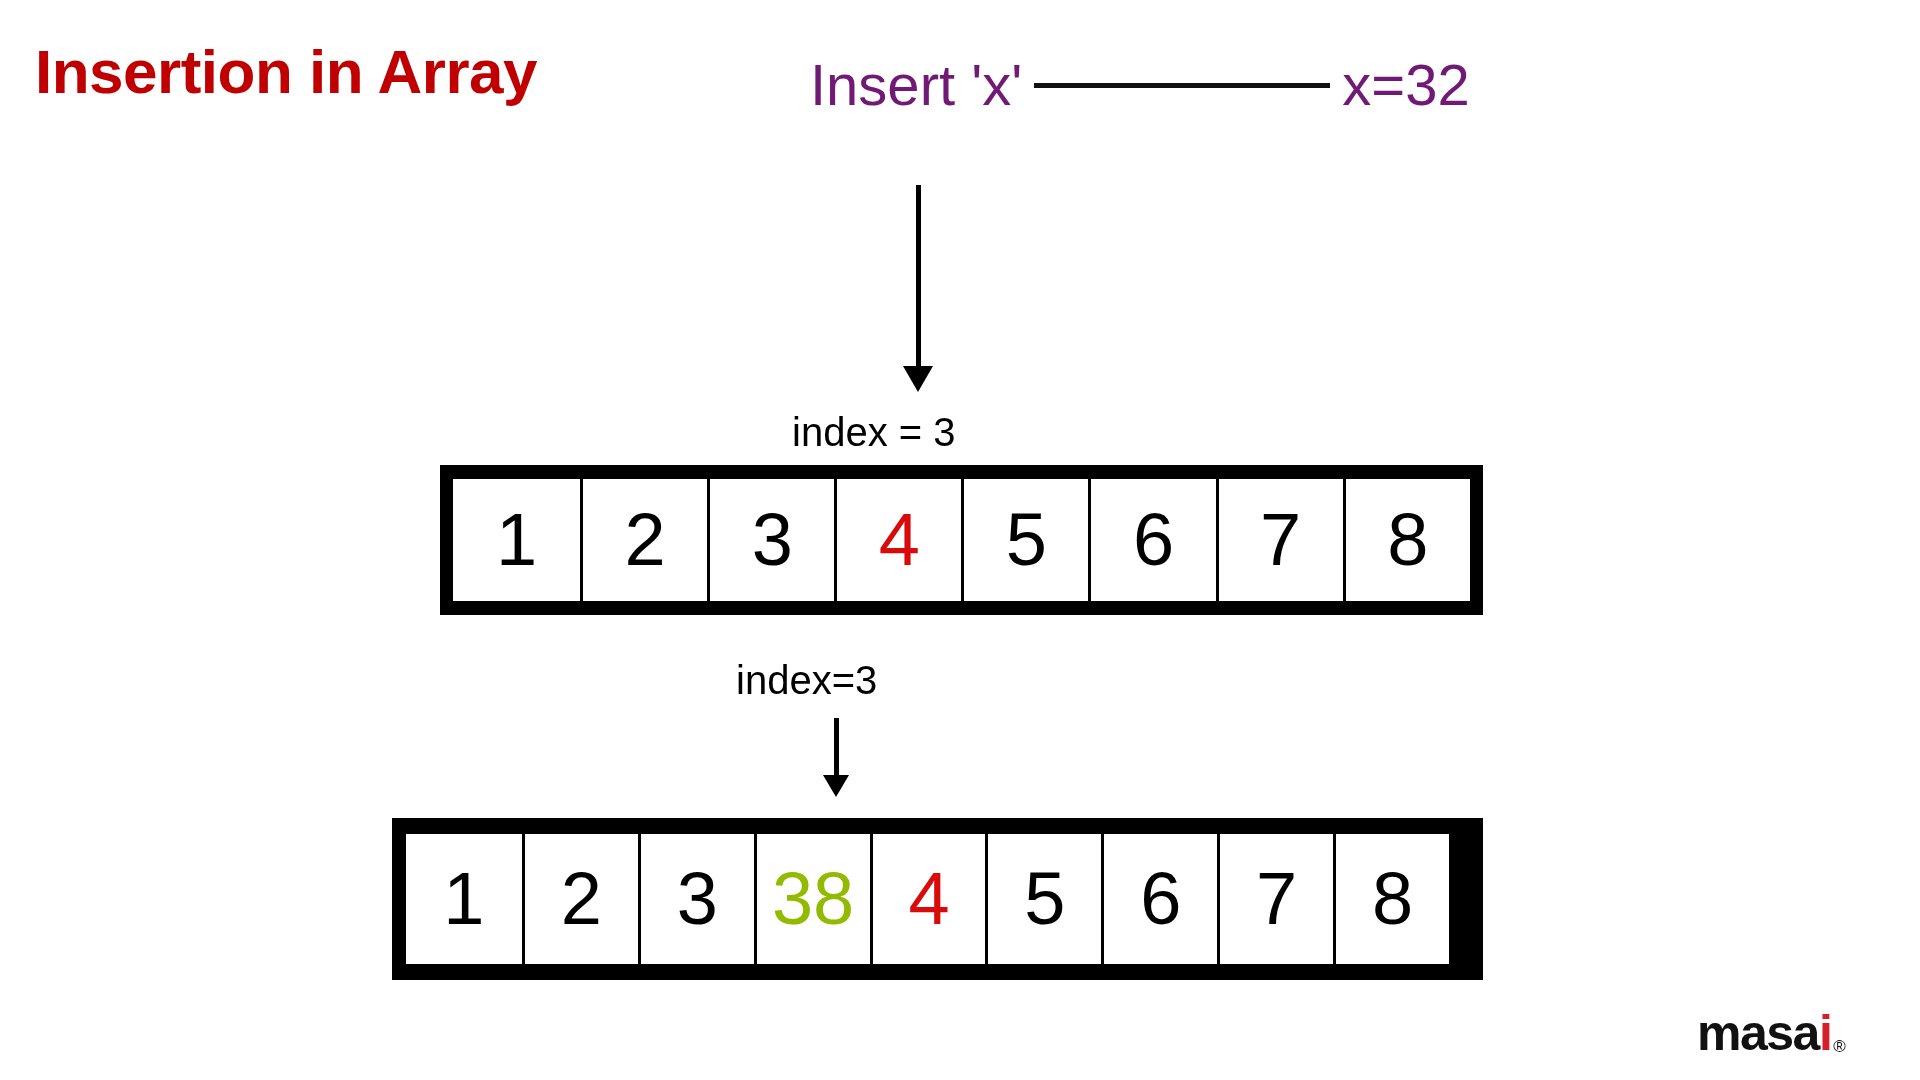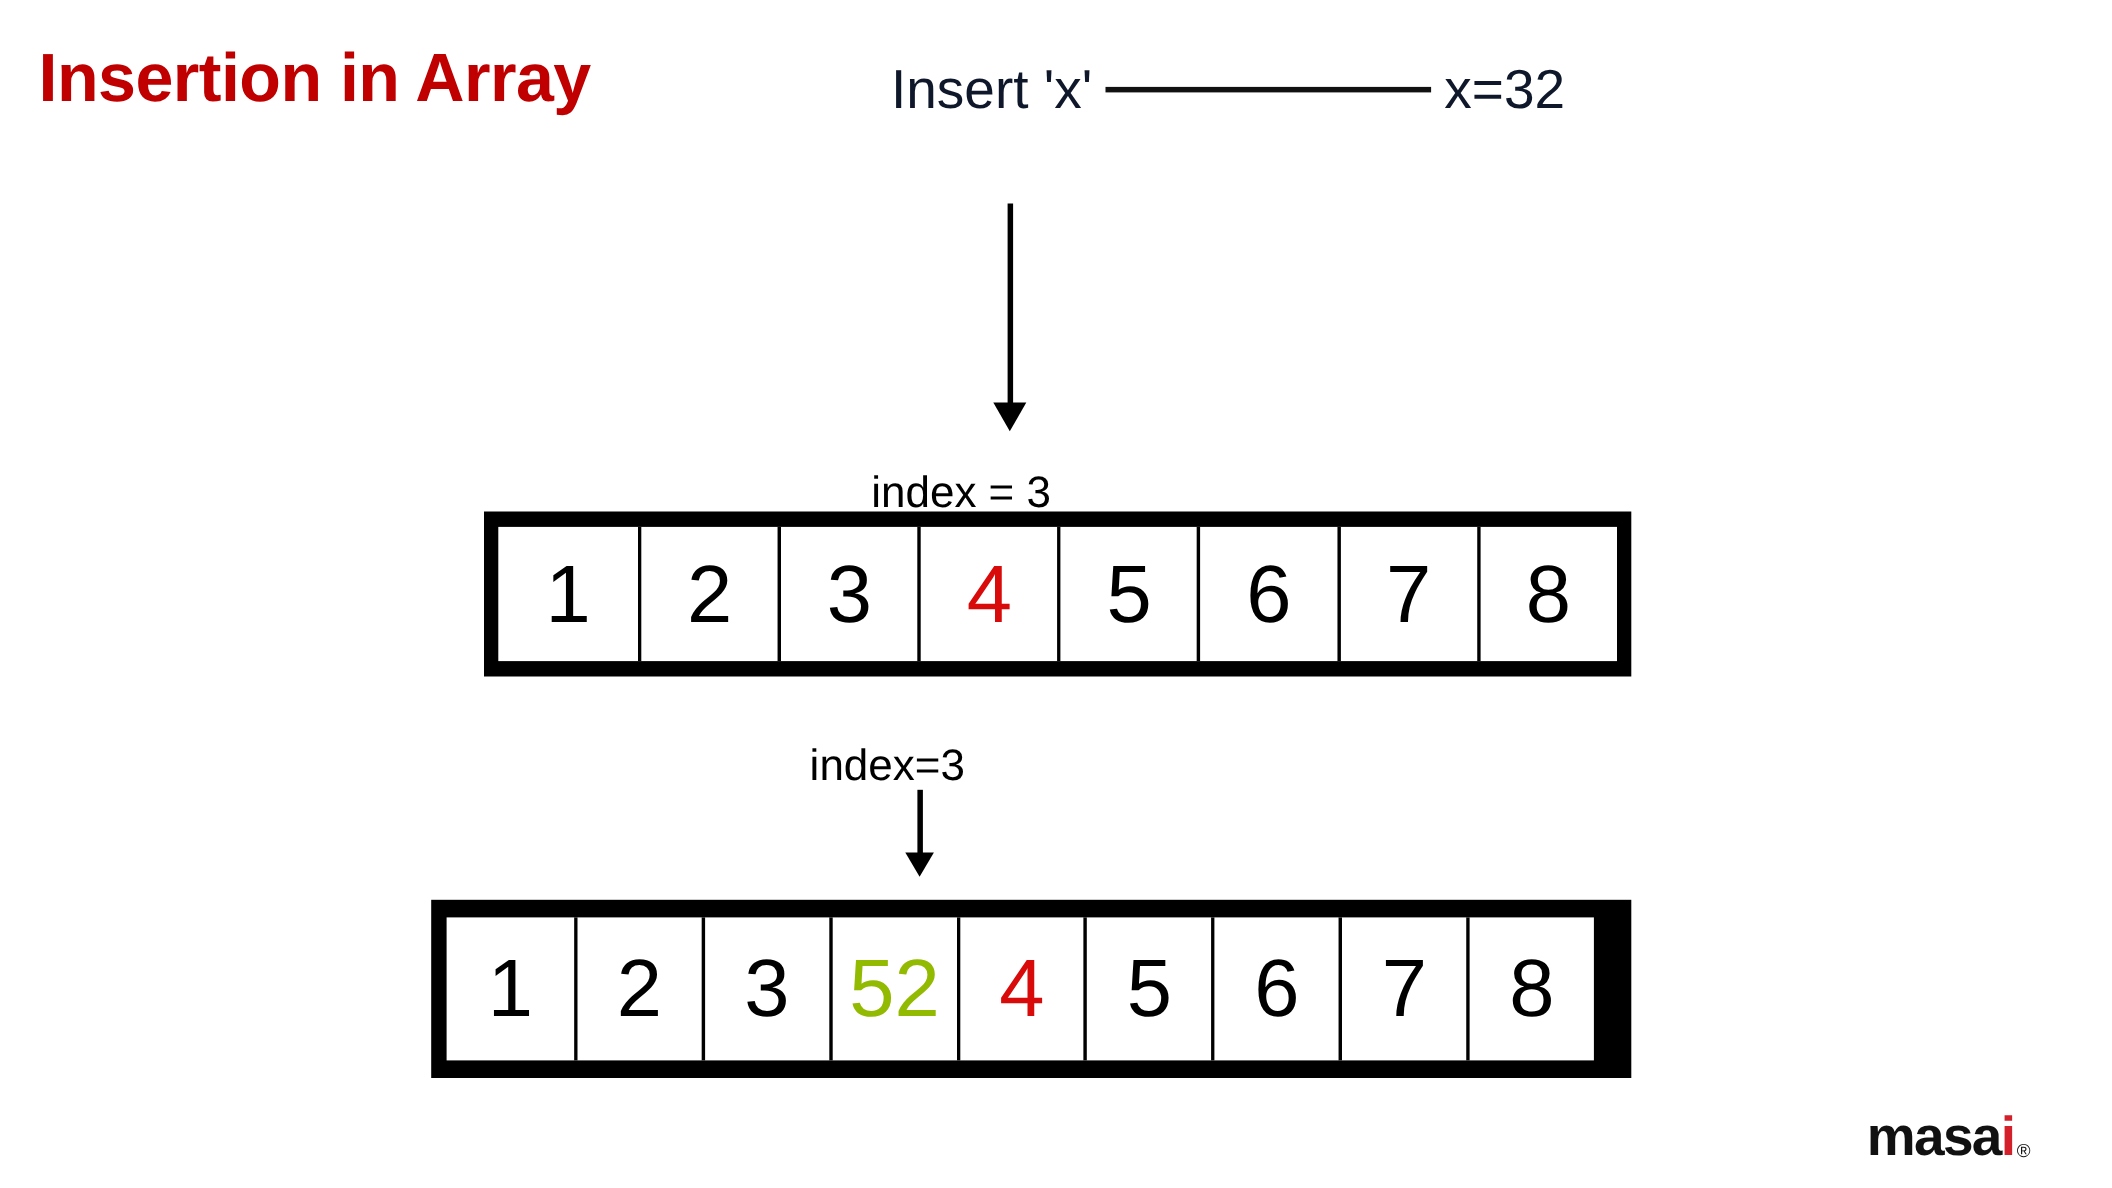--- a/index.html
+++ b/index.html
@@ -31,23 +31,23 @@
   
   #insert-expression {
     position: absolute;
     left: 810px;
     top: 56px;
     display: flex;
     align-items: center;
     white-space: nowrap;
   }
   #insert-expression .expr-text {
-    font-size: 50px;
+    font-size: 58px;
     font-weight: 400;
-    color: #0f172a;
+    color: #701a75;
     line-height: 1;
   }
   #insert-expression .connector-line {
     width: 296px;
     height: 5px;
     background: #111111;
     margin: 0 12px;
     flex: none;
   }
 
@@ -85,21 +85,20 @@
     border-right-width: 13px;
     border-top-width: 22px;
   }
 
   
   .index-caption {
     position: absolute;
     font-size: 40px;
     color: #000000;
     white-space: nowrap;
-    margin-top: 16px;
   }
   #index-label-one {
     left: 792px;
     top: 410px;
   }
   #index-label-two {
     left: 736px;
     top: 658px;
   }
 
@@ -210,21 +209,21 @@
 
 <div class="down-arrow" id="arrow-to-array-two">
   <span class="shaft"></span>
   <span class="head"></span>
 </div>
 
 <div class="array-box" id="array-result">
   <div class="array-cell">1</div>
   <div class="array-cell">2</div>
   <div class="array-cell">3</div>
-  <div class="array-cell val-green">52</div>
+  <div class="array-cell val-green">38</div>
   <div class="array-cell val-red">4</div>
   <div class="array-cell">5</div>
   <div class="array-cell">6</div>
   <div class="array-cell">7</div>
   <div class="array-cell">8</div>
 </div>
 
 <div id="brand-logo">
   <span class="logo-main">masa</span>
   <span class="logo-accent">i</span>

